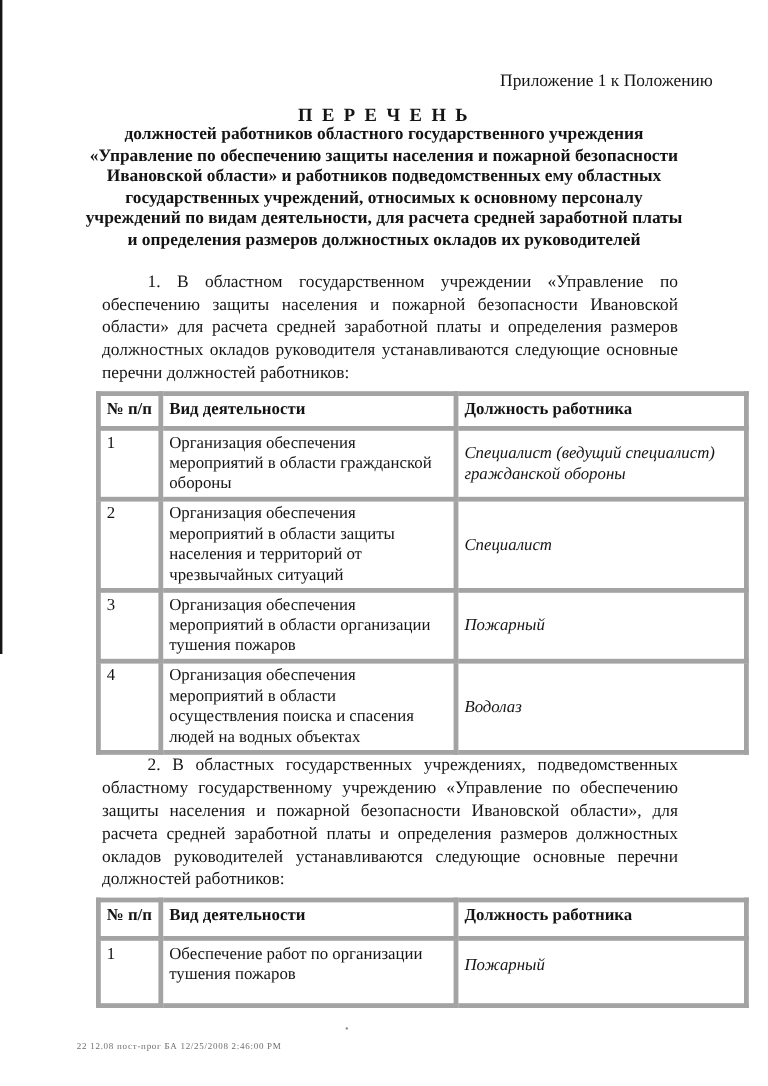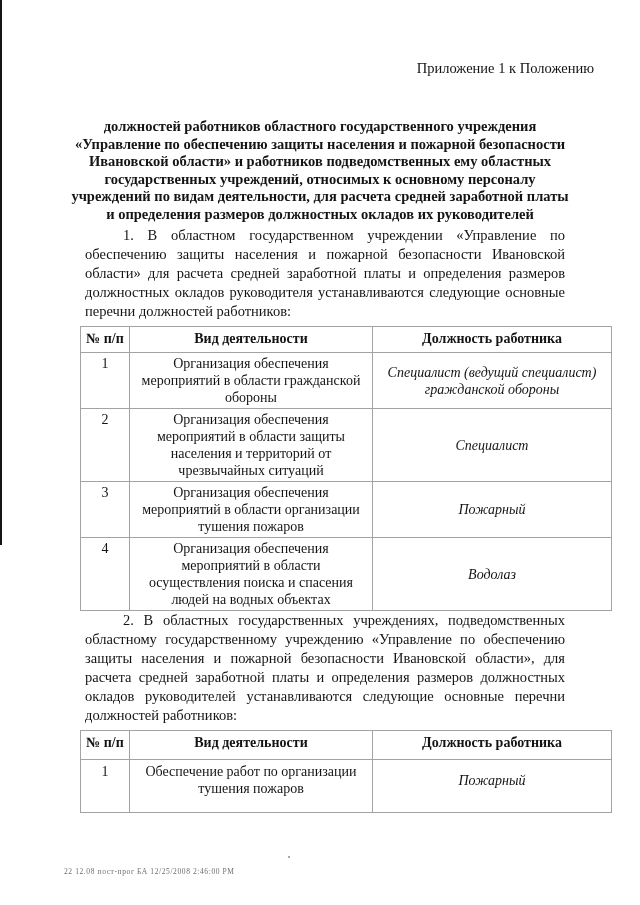--- a/index.html
+++ b/index.html
@@ -21,43 +21,43 @@
   }
   .appendix{
     position:absolute;top:60px;right:46px;
     font-size:14.5px;
   }
   .heading{
     position:absolute;top:88px;left:40px;width:560px;
     text-align:center;font-weight:bold;font-size:15.5px;letter-spacing:2px;
   }
   .subtitle{
-    position:absolute;top:118px;left:40px;width:560px;
+    position:absolute;top:104px;left:40px;width:560px;
     text-align:center;font-weight:bold;font-size:14.5px;line-height:17.5px;
   }
   .content{
     position:absolute;top:226px;left:80px;width:511px;
   }
   .para{
     margin:0 26px 0 5px;
     text-indent:38px;
     text-align:justify;
     font-size:14.5px;line-height:19px;
   }
   .para2{}
   table.doc-table{
     border-collapse:collapse;
     width:511px;
     margin-top:5px;
     table-layout:fixed;
     font-size:14px;line-height:17px;
   }
   .doc-table th,.doc-table td{
-    border:1px solid #a3a3a3;
-    text-align:center;
+    border:4px solid #a3a3a3;
+    text-align:left;
     padding:2px 5px;
     overflow:hidden;
   }
   .doc-table th{
     font-weight:bold;
     vertical-align:middle;
     padding-top:3px;padding-bottom:5px;
   }
   .doc-table .c0{width:38px;}
   .doc-table .c1{width:232px;}
@@ -77,20 +77,21 @@
 </style>
 </head>
 <body>
 
 <div class="page">
 
   <div class="scan-bar"></div>
 
   <div class="appendix">Приложение 1 к Положению</div>
 
+  <div class="heading">П Е Р Е Ч Е Н Ь</div>
 
   <div class="subtitle">должностей работников областного государственного учреждения<br>«Управление по обеспечению защиты населения и пожарной безопасности<br>Ивановской области» и работников подведомственных ему областных<br>государственных учреждений, относимых к основному персоналу<br>учреждений по видам деятельности, для расчета средней заработной платы<br>и определения размеров должностных окладов их руководителей</div>
 
   <div class="content">
 
     <p class="para">1. В областном государственном учреждении «Управление по обеспечению защиты населения и пожарной безопасности Ивановской области» для расчета средней заработной платы и определения размеров должностных окладов руководителя устанавливаются следующие основные перечни должностей работников:</p>
 
     <table class="doc-table t1">
       <thead>
         <tr>

